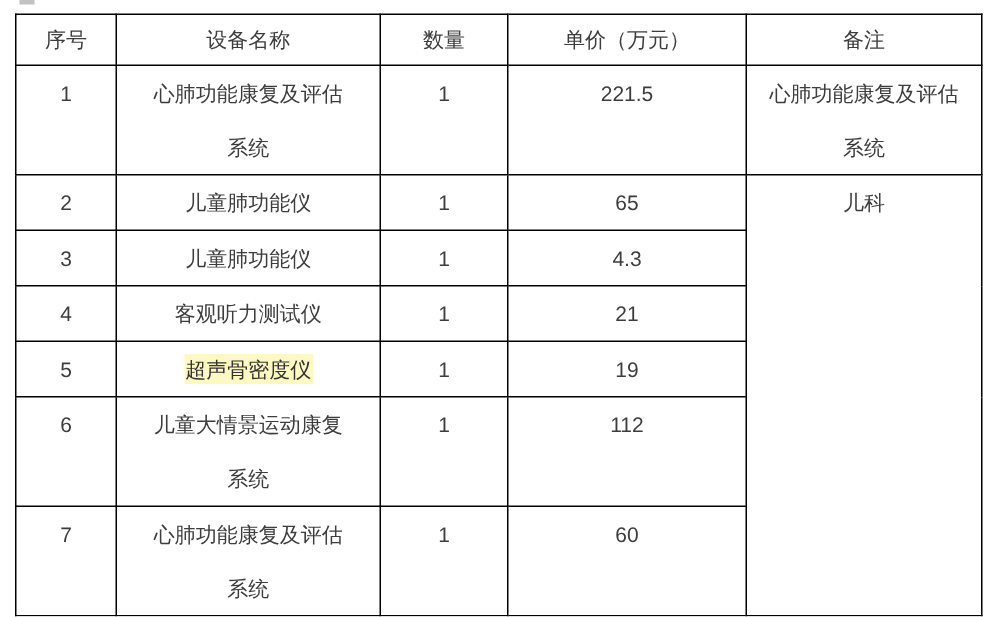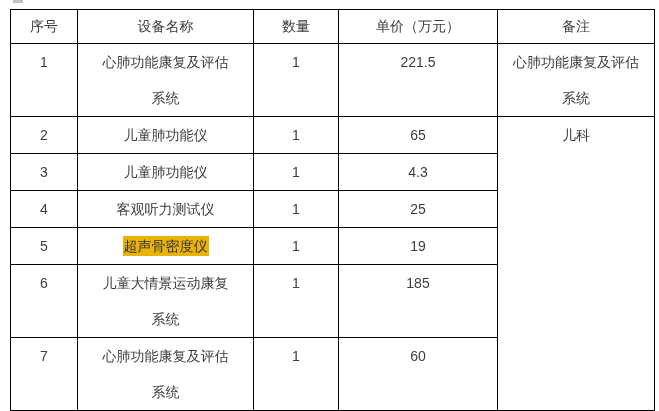--- a/index.html
+++ b/index.html
@@ -55,21 +55,21 @@
   tr.h-2l  td { height: 71px; }
   tr.h-1l  td { height: 35px; }
   tr.h-r5  td { height: 34px; }
   tr.h-r6  td { height: 70px; }
   tr.h-r7  td { height: 68px; }
   tr.h-px  td { height: 40px; }
   .sel {
     display: inline-block;
     line-height: 20px;
     padding: 0 1px;
-    background: #eab308;
+    background: #fef9c3;
     color: #333333;
   }
 </style>
 </head>
 <body>
 
 <div class="canvas">
   <div class="frag"></div>
 
   <table class="equip">
@@ -107,33 +107,33 @@
       <tr class="h-1l">
         <td>3</td>
         <td class="c-name">儿童肺功能仪</td>
         <td>1</td>
         <td>4.3</td>
       </tr>
       <tr class="h-1l">
         <td>4</td>
         <td class="c-name">客观听力测试仪</td>
         <td>1</td>
-        <td>25</td>
+        <td>21</td>
       </tr>
       <tr class="h-r5">
         <td>5</td>
         <td class="c-name"><span class="sel">超声骨密度仪</span></td>
         <td>1</td>
         <td>19</td>
       </tr>
       <tr class="h-r6">
         <td>6</td>
         <td class="c-name">儿童大情景运动康复系统</td>
         <td>1</td>
-        <td>185</td>
+        <td>112</td>
       </tr>
       <tr class="h-r7">
         <td>7</td>
         <td class="c-name">心肺功能康复及评估系统</td>
         <td>1</td>
         <td>60</td>
       </tr>
       <tr class="h-px">
         <td></td>
         <td></td>

